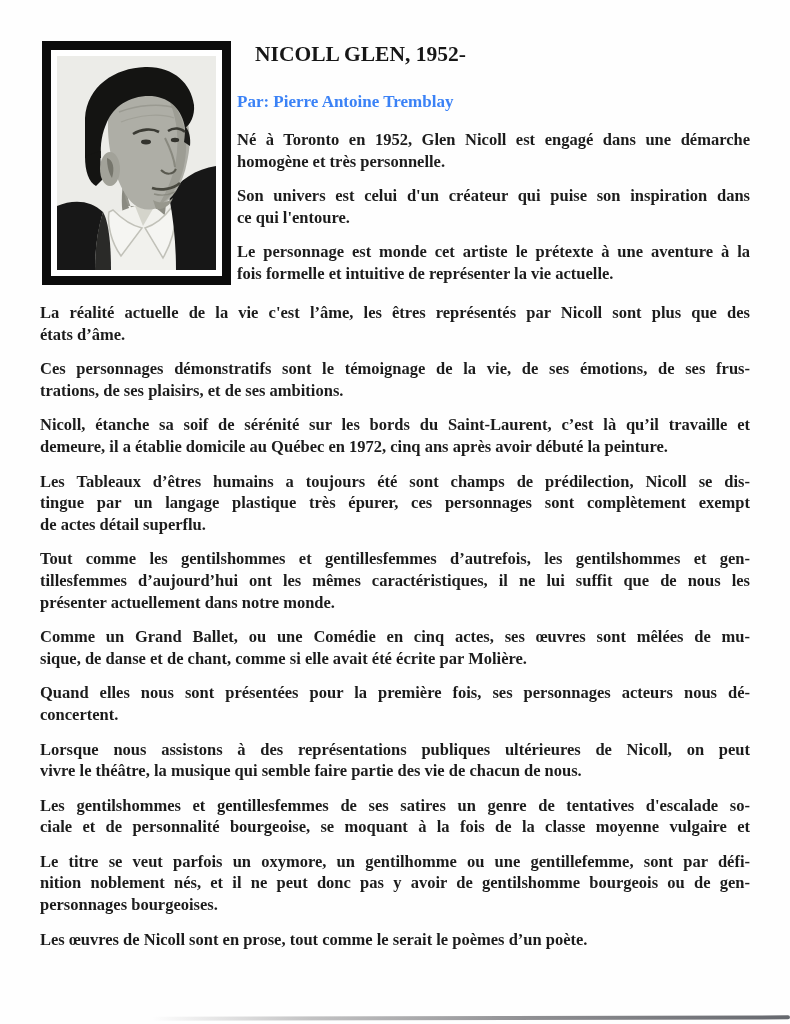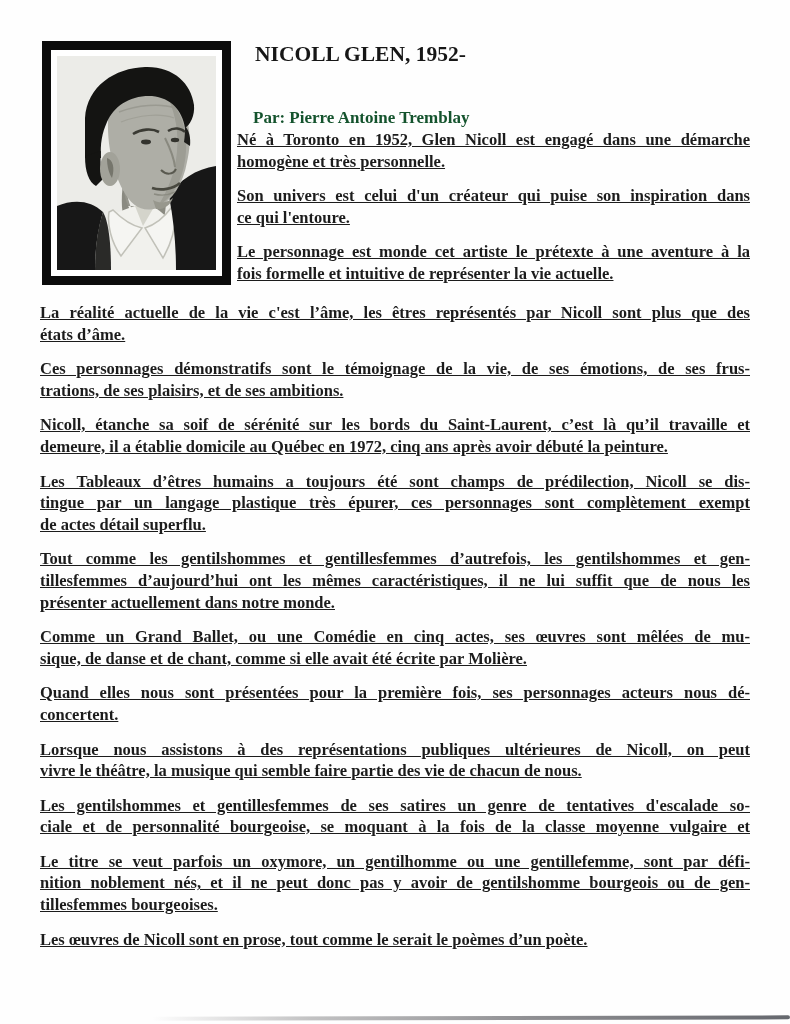--- a/index.html
+++ b/index.html
@@ -27,41 +27,40 @@
   
   .header-col {
     position: absolute; left: 237px; top: 0; width: 513px; height: 300px;
   }
   h1.doc-title {
     position: absolute; top: 42px; left: 18px; margin: 0;
     font: 700 21.5px "Liberation Serif", serif;
     color: #161616; white-space: nowrap;
   }
   .byline {
-    position: absolute; top: 92px; left: 0; margin: 16px;
+    position: absolute; top: 92px; left: 0; margin: 0;
     font: 700 17px "Liberation Serif", serif;
-    color: #14532d; white-space: nowrap;
+    color: #3b82f6; white-space: nowrap;
   }
   .intro-para { position: absolute; left: 0; width: 513px; }
   .intro-a { top: 129px; }
   .intro-b { top: 185px; }
   .intro-c { top: 241px; }
 
   
   .main-col {
     position: absolute; left: 40px; top: 302px; width: 710px;
   }
   .para { margin: 0 0 13px 0; }
   .para .line,
   .intro-para .line {
     font: 700 16.5px/21.6px "Liberation Serif", serif;
     color: #1c1c1c;
     text-align: justify;
     text-align-last: justify;
-    text-decoration: underline;
   }
   .para .line.last,
   .intro-para .line.last {
     text-align-last: left;
   }
 
   
   .scan-artifact {
     position: absolute; left: 152px; right: 0; top: 1016px; height: 4px;
     background: linear-gradient(to right,
@@ -181,21 +180,21 @@
         <div class="line">Lorsque nous assistons à des représentations publiques ultérieures de Nicoll, on peut</div>
         <div class="line last">vivre le théâtre, la musique qui semble faire partie des vie de chacun de nous.</div>
       </div>
     <div class="para">
         <div class="line">Les gentilshommes et gentillesfemmes de ses satires un genre de tentatives d'escalade so-</div>
         <div class="line">ciale et de personnalité bourgeoise, se moquant à la fois de la classe moyenne vulgaire et</div>
       </div>
     <div class="para">
         <div class="line">Le titre se veut parfois un oxymore, un gentilhomme ou une gentillefemme, sont par défi-</div>
         <div class="line">nition noblement nés, et il ne peut donc pas y avoir de gentilshomme bourgeois ou de gen-</div>
-        <div class="line last">tillesfemmes bourgeoises.</div>
+        <div class="line last">personnages bourgeoises.</div>
       </div>
     <div class="para">
         <div class="line last">Les œuvres de Nicoll  sont en prose, tout comme le serait le poèmes d’un poète.</div>
       </div>
   </div>
 
   <div class="scan-artifact"></div>
 </div>
 
 </body></html>

